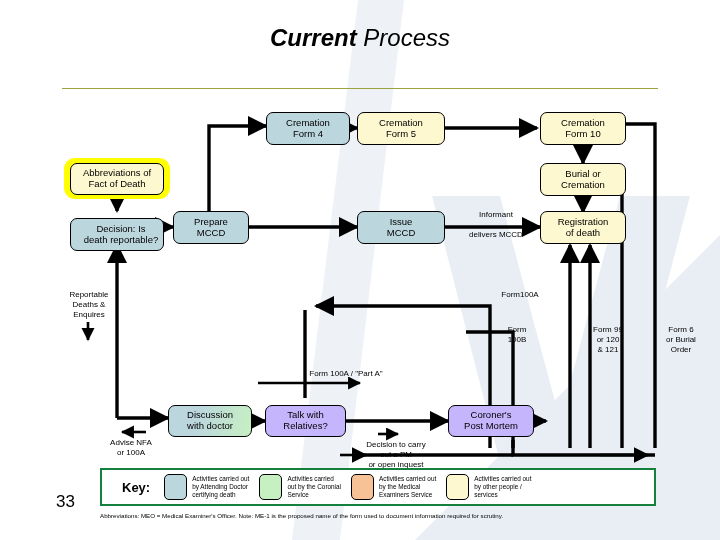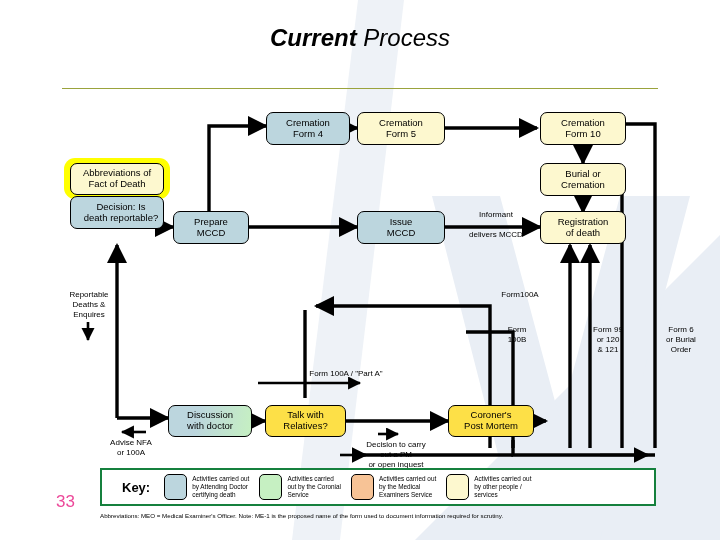--- a/index.html
+++ b/index.html
@@ -28,21 +28,21 @@
   
   .node{
     position:absolute;z-index:4;box-sizing:border-box;
     border:1px solid #000;border-radius:7px;
     display:flex;align-items:center;justify-content:center;
     text-align:center;line-height:1.12;color:#000;
     font-size:9.5px;
   }
   .n-yellow{background:#fdf8cf;}
   .n-blue{background:#bcd6de;}
-  .n-green{background:#fde047;}
+  .n-green{background:#c4b5fd;}
   .n-bluegreen{background:linear-gradient(100deg,#bcd6de 0%,#bcd6de 34%,#c6f0c2 100%);}
   .glow{
     position:absolute;z-index:3;border-radius:11px;background:#ffff00;
   }
 
   
   .lbl{position:absolute;z-index:5;font-size:8px;color:#000;line-height:1.25;
        text-align:center;white-space:pre-line;}
 
   
@@ -54,21 +54,21 @@
   #key-title{font-size:13px;font-weight:bold;margin-left:20px;margin-right:14px;}
   .key-item{display:flex;align-items:center;margin-right:10px;}
   .key-swatch{width:21px;height:24px;border:1px solid #000;border-radius:5px;flex:0 0 auto;}
   .key-text{font-size:6.4px;line-height:1.3;margin-left:5px;white-space:pre-line;}
   .sw-blue{background:#bcd6de;}
   .sw-green{background:#c6f0c2;}
   .sw-orange{background:#f7c396;}
   .sw-yellow{background:#fdf8cf;}
 
   #footnote{position:absolute;left:100px;top:512px;width:600px;font-size:6.2px;color:#000;z-index:5;}
-  #pagenum{position:absolute;left:56px;top:492px;font-size:17px;color:#ec4899;z-index:5;}
+  #pagenum{position:absolute;left:56px;top:492px;font-size:17px;color:#000000;z-index:5;}
 </style>
 </head>
 <body>
 
 <div id="slide">
 
   <svg id="bg" viewBox="0 0 720 540">
     <polygon points="358,0 404,0 340,540 292,540" fill="#eef2f7"></polygon>
     <polygon points="470,196 720,196 720,540 470,540" fill="#e8edf4" opacity="0"></polygon>
     <polygon points="720,235 720,540 415,540" fill="#e9eef5"></polygon>
@@ -162,21 +162,21 @@
   <div class="node n-yellow" style="left: 357px; top: 112px; width: 88px; height: 33px; white-space: pre-line;">Cremation
 Form 5</div>
   <div class="node n-yellow" style="left: 540px; top: 112px; width: 86px; height: 33px; white-space: pre-line;">Cremation
 Form 10</div>
 
   <div class="node n-yellow" style="left: 70px; top: 163px; width: 94px; height: 32px; white-space: pre-line;">Abbreviations of
 Fact of Death</div>
   <div class="node n-yellow" style="left: 540px; top: 163px; width: 86px; height: 33px; white-space: pre-line;">Burial or
 Cremation</div>
 
-  <div class="node n-blue" style="left: 70px; top: 196px; width: 94px; height: 33px; white-space: pre-line; padding-left: 8px;">Decision: Is
+  <div class="node n-blue" style="left: 70px; top: 218px; width: 94px; height: 33px; white-space: pre-line; padding-left: 8px;">Decision: Is
 death reportable?</div>
   <div class="node n-blue" style="left: 173px; top: 211px; width: 76px; height: 33px; white-space: pre-line;">Prepare
 MCCD</div>
   <div class="node n-blue" style="left: 357px; top: 211px; width: 88px; height: 33px; white-space: pre-line;">Issue
 MCCD</div>
   <div class="node n-yellow" style="left: 540px; top: 211px; width: 86px; height: 33px; white-space: pre-line;">Registration
 of death</div>
 
   <div class="node n-bluegreen" style="left: 168px; top: 405px; width: 84px; height: 32px; white-space: pre-line;">Discussion
 with doctor</div>

